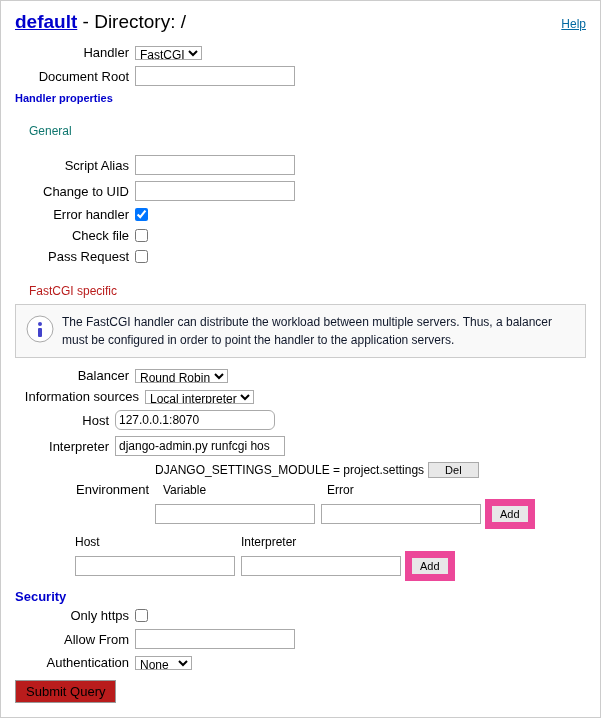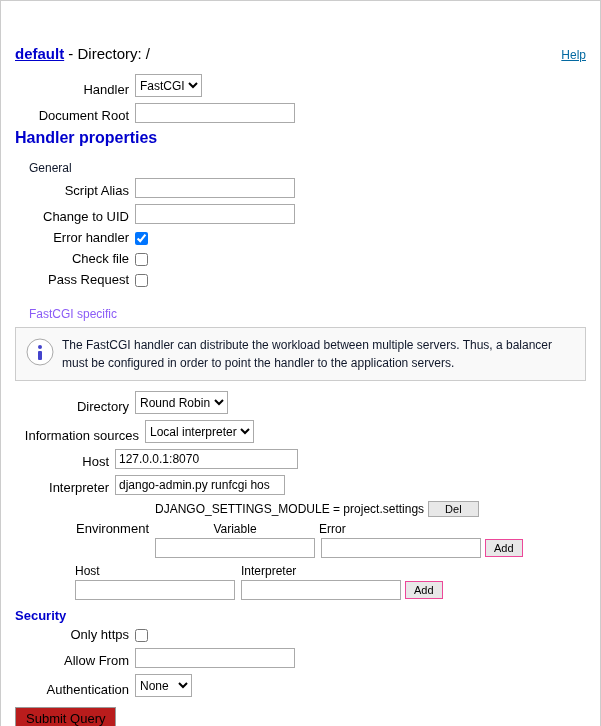--- a/index.html
+++ b/index.html
@@ -15,38 +15,37 @@
       padding: 10px 14px 14px 14px;
       background: #fff;
     }
     .page-header {
       display: flex;
       justify-content: space-between;
       align-items: baseline;
       margin-bottom: 12px;
     }
     .page-title {
-      font-size: 15px;
+      font-size: 19px;
       color: #000;
-      margin-top: 34px;
     }
     .page-title a {
       color: #00c;
       text-decoration: underline;
       font-weight: bold;
     }
     .help-link {
       color: #0369a1;
       font-size: 12px;
       text-decoration: underline;
       cursor: pointer;
     }
     .form-row {
       display: flex;
-      align-items: flex-end;
+      align-items: center;
       margin-bottom: 6px;
     }
     .form-label {
       text-align: right;
       width: 120px;
       padding-right: 6px;
       flex-shrink: 0;
       color: #000;
     }
     .form-label-wide {
@@ -56,39 +55,39 @@
       border: 1px solid #aaa;
       height: 20px;
       padding: 1px 3px;
       font-size: 12px;
       background: #fff;
     }
     input[type="text"].input-long {
       width: 160px;
     }
     select {
-      height: 23px;
+      height: 14px;
       font-size: 12px;
       border: 1px solid #aaa;
       background: #fff;
     }
     .handler-properties-title {
       color: #00c;
       font-weight: bold;
-      font-size: 16px;
-      margin: 6px 0 14px 0;
+      font-size: 11px;
+      margin: 6px 0 20px 0;
     }
     .general-label {
-      color: #0f172a;
+      color: #0f766e;
       font-size: 12px;
       margin-left: 14px;
-      margin-bottom: 3px;
+      margin-bottom: 17px;
     }
     .fastcgi-specific-label {
-      color: #8b5cf6;
+      color: #b91c1c;
       font-size: 12px;
       margin-left: 14px;
       margin-top: 20px;
       margin-bottom: 6px;
     }
     .info-box {
       border: 1px solid #ccc;
       background: #f9f9f9;
       padding: 8px 10px;
       margin: 6px 0 10px 0;
@@ -117,21 +116,21 @@
     .del-button {
       background: #e8e8e8;
       border: 1px solid #aaa;
       font-size: 11px;
       padding: 1px 16px;
       cursor: pointer;
       margin-left: 4px;
     }
     .add-button {
       background: #e8e8e8;
-      border: 1px solid #ec4899;
+      border: 7px solid #ec4899;
       font-size: 11px;
       padding: 2px 8px;
       cursor: pointer;
       margin-left: 4px;
     }
     .env-variable-row {
       display: flex;
       align-items: center;
       margin-left: 60px;
       margin-bottom: 2px;
@@ -232,53 +231,53 @@
   <div class="info-box">
     <svg class="info-icon" viewBox="0 0 28 28" xmlns="http://www.w3.org/2000/svg">
       <circle cx="14" cy="14" r="13" fill="#fff" stroke="#aaa" stroke-width="1"></circle>
       <circle cx="14" cy="9" r="2" fill="#4444cc"></circle>
       <rect x="12" y="13" width="4" height="9" rx="1" fill="#4444cc"></rect>
     </svg>
     <div class="info-text">The FastCGI handler can distribute the workload between multiple servers. Thus, a balancer must be configured in order to point the handler to the application servers.</div>
   </div>
 
   <div class="form-row">
-    <div class="form-label">Directory</div>
+    <div class="form-label">Balancer</div>
     <select>
       <option>Round Robin</option>
       <option>IP Hash</option>
     </select>
   </div>
 
   <div class="form-row">
     <div class="form-label form-label-wide" style="width:130px;">Information sources</div>
     <select>
       <option>Local interpreter</option>
       <option>Remote</option>
     </select>
   </div>
 
   <div class="form-row">
     <div class="form-label" style="width:100px;">Host</div>
-    <input type="text" style="width: 183px;" value="127.0.0.1:8070">
+    <input type="text" style="width: 160px; border-radius: 6px;" value="127.0.0.1:8070">
   </div>
 
   <div class="form-row">
     <div class="form-label" style="width:100px;">Interpreter</div>
     <input type="text" class="interpreter-input" value="django-admin.py runfcgi hos" style="">
   </div>
 
   <div class="env-entry">
     <span>DJANGO_SETTINGS_MODULE = project.settings</span>
     <button class="del-button">Del</button>
   </div>
 
   <div class="env-variable-row" style="display:flex; align-items:center; margin-left:60px;">
     <div class="form-label" style="width:80px; text-align:right; padding-right:6px;">Environment</div>
-    <span class="env-label col-var" style="margin-left:0;text-align:center;">Variable</span>
+    <span class="env-label col-var" style="margin-left:8px;">Variable</span>
     <span class="env-label col-val" style="margin-left:4px;">Error</span>
   </div>
 
   <div class="env-variable-inputs" style="display:flex; align-items:center; margin-left:140px;">
     <input type="text" style="width: 160px;" value="">
     <input type="text" style="width: 160px; margin-left: 6px;" value="">
     <button class="add-button" style="margin-left:4px;">Add</button>
   </div>
 
   <div style="display:flex; align-items:center; margin-left:60px; margin-bottom:2px;">

